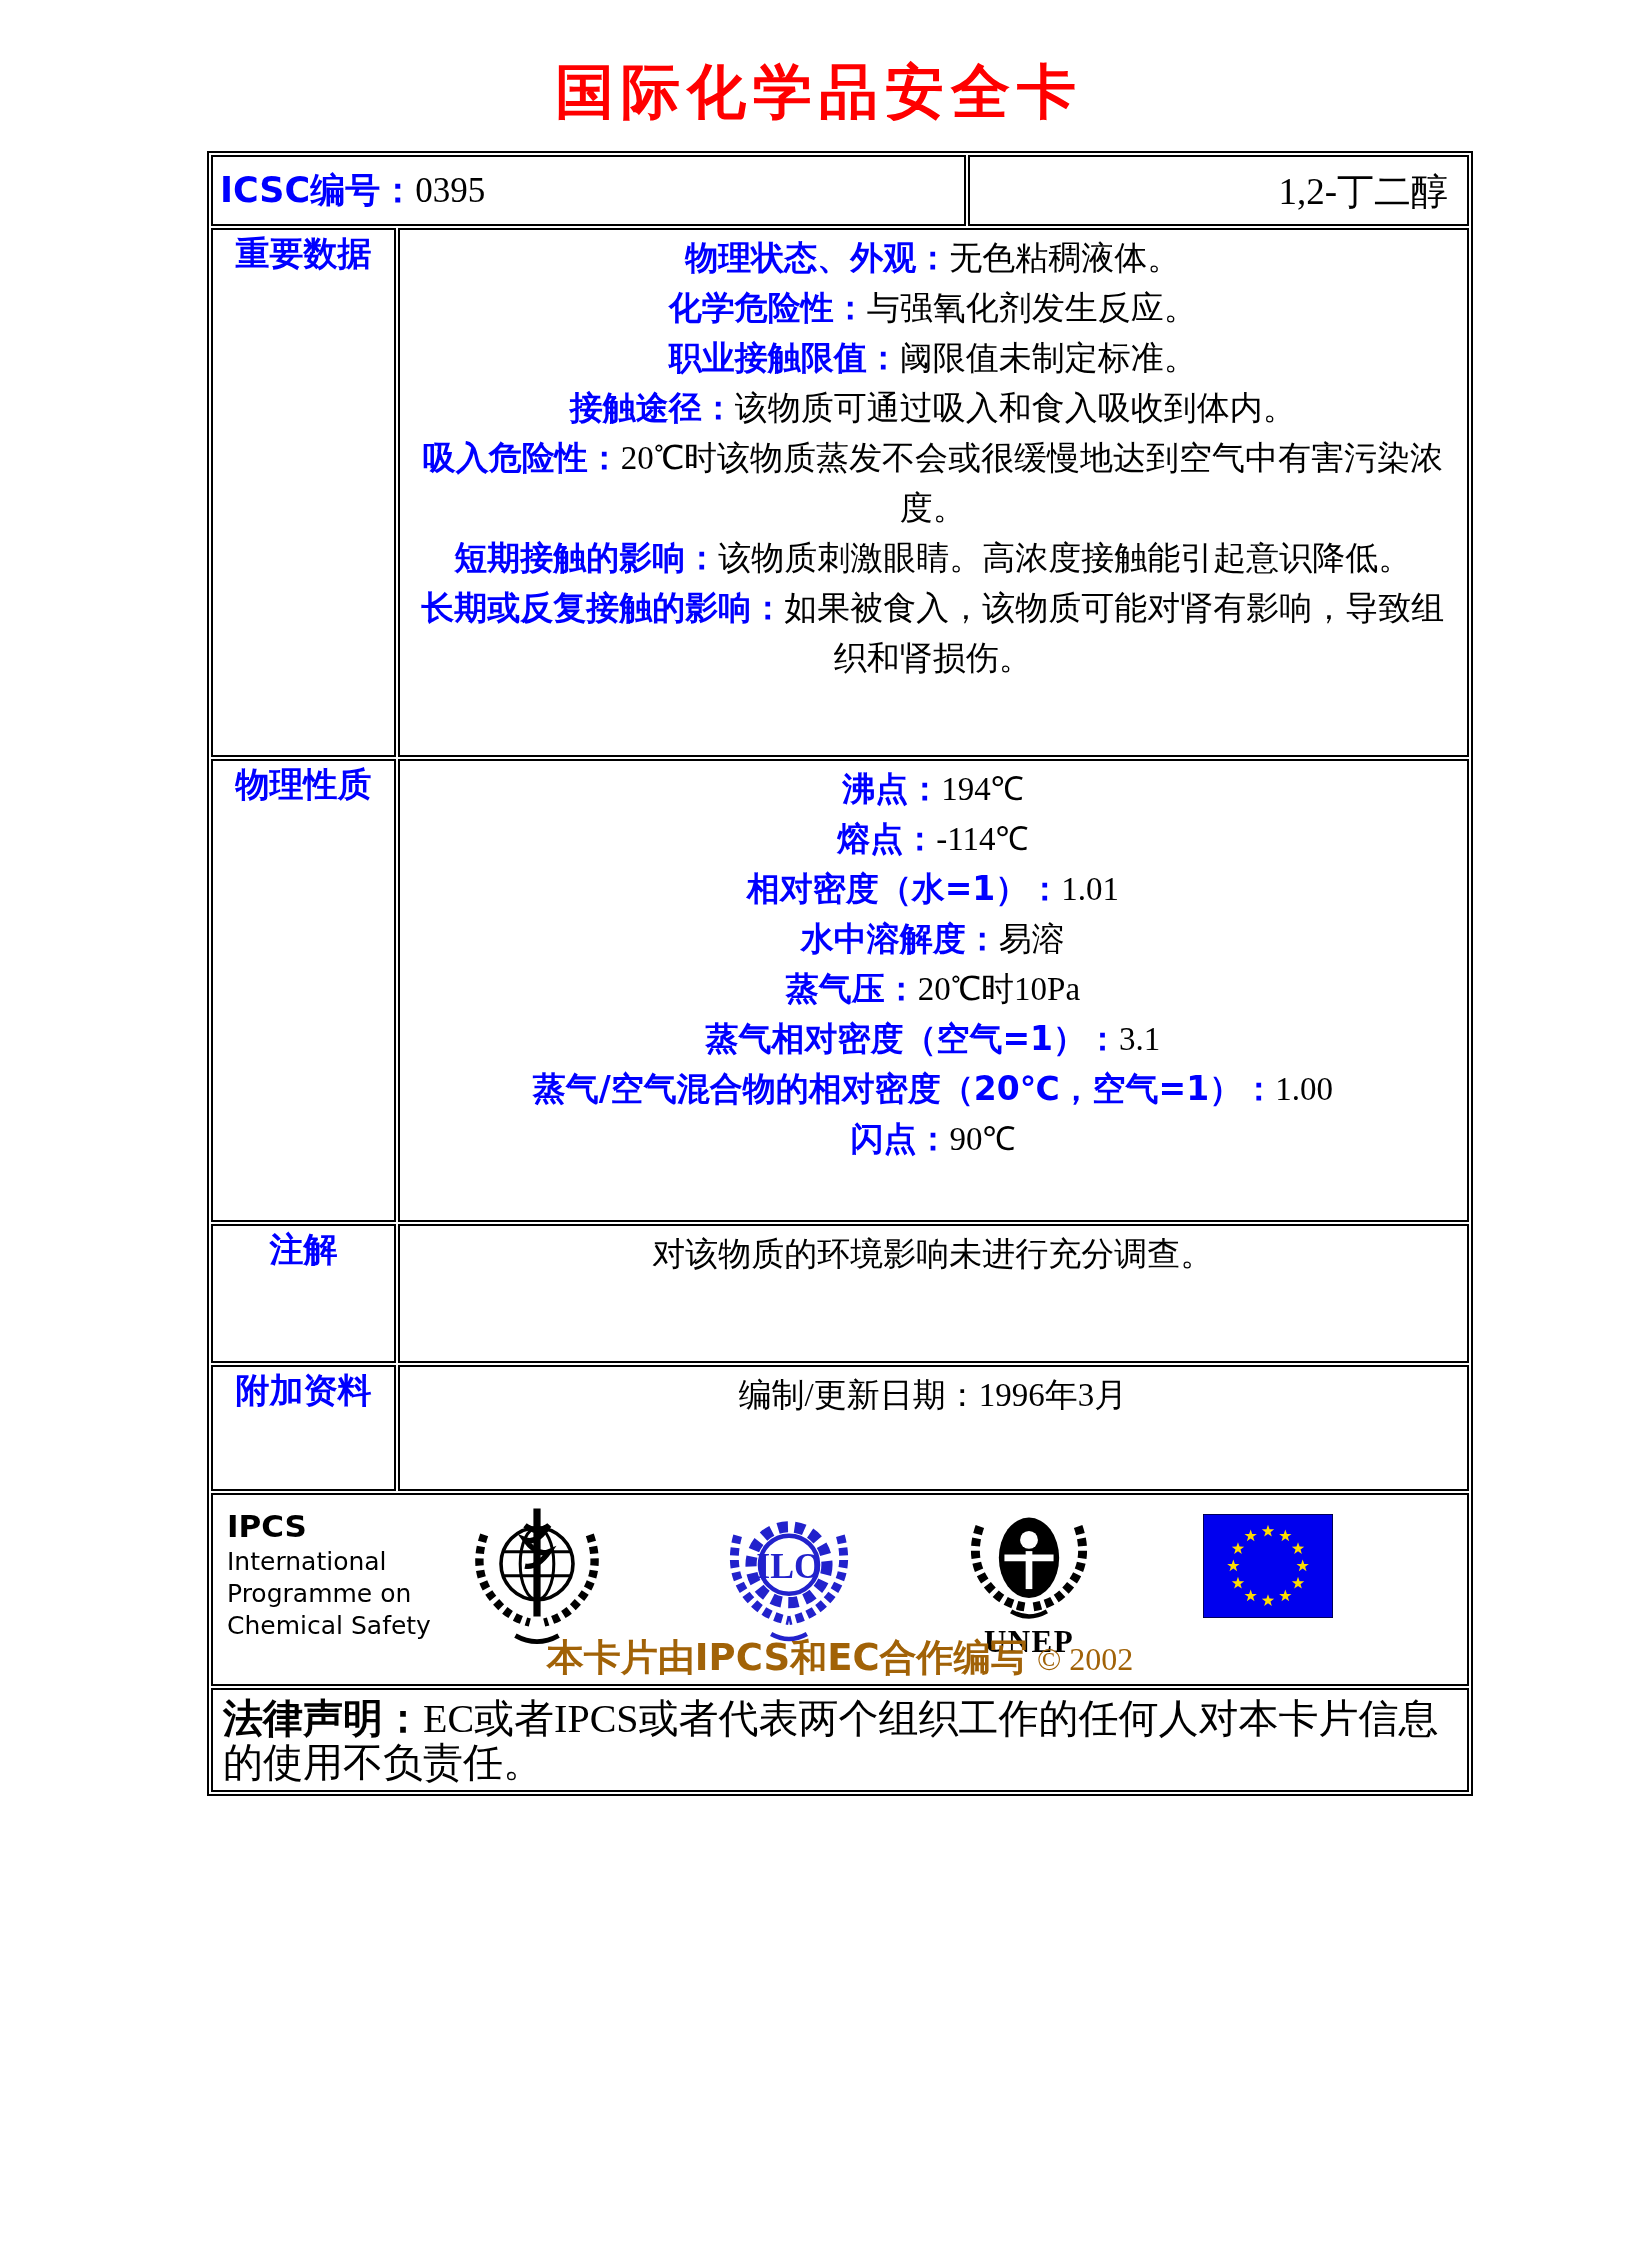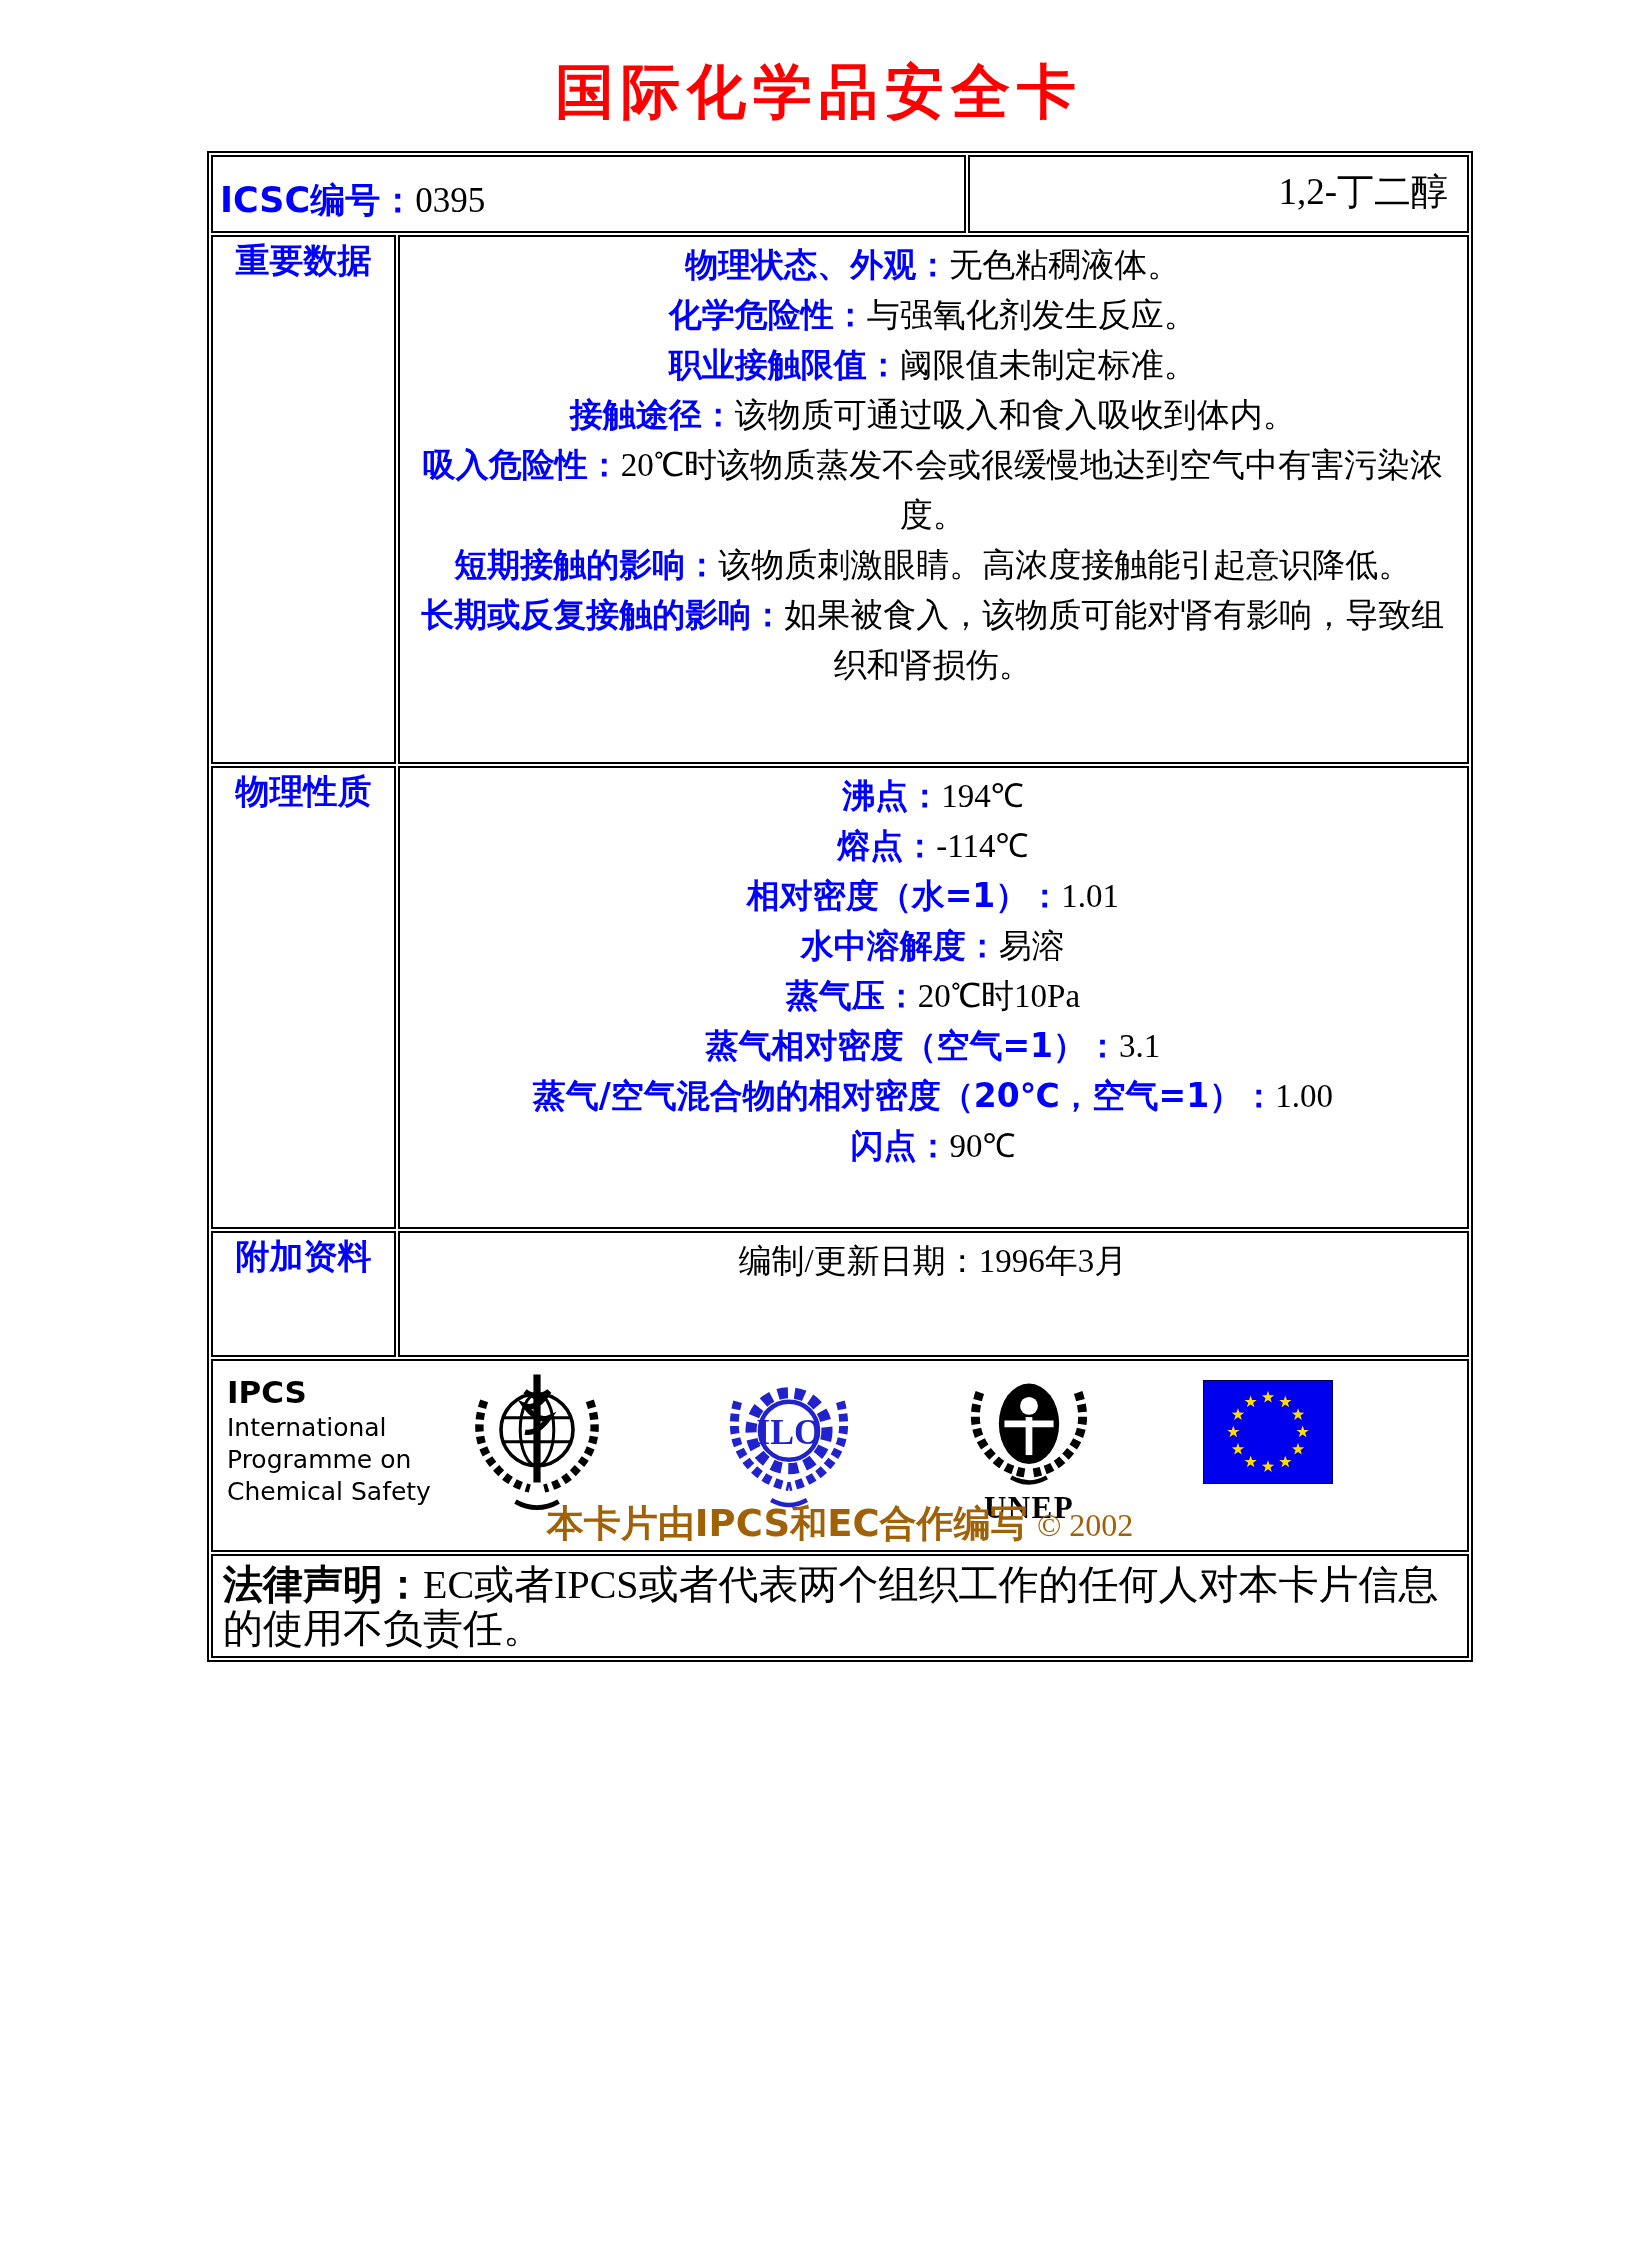--- a/index.html
+++ b/index.html
@@ -39,21 +39,21 @@
   td.label-cell {
     text-align: center;
     vertical-align: middle;
     color: #0000ff;
     font-family: "DejaVu Sans", sans-serif;
     font-weight: bold;
     font-size: 34px;
   }
   .icsc-cell {
     font-size: 35px;
-    padding: 20px 7px 7px 7px;
+    padding: 10px 7px 7px 7px;
     vertical-align: middle;
     white-space: nowrap;
   }
   .chem-cell {
     font-size: 37px;
     padding: 10px 19px 7px 7px;
     text-align: right;
     vertical-align: middle;
     white-space: nowrap;
   }
@@ -142,20 +142,24 @@
         <p><span class="blue-label">相对密度（水=1）：</span><span>1.01</span></p>
         <p><span class="blue-label">水中溶解度：</span><span>易溶</span></p>
         <p><span class="blue-label">蒸气压：</span><span>20℃时10Pa</span></p>
         <p><span class="blue-label">蒸气相对密度（空气=1）：</span><span>3.1</span></p>
         <p><span class="blue-label">蒸气/空气混合物的相对密度（20℃，空气=1）：</span><span>1.00</span></p>
         <p><span class="blue-label">闪点：</span><span>90℃</span></p>
       </td>
     </tr>
 
 
+    <tr>
+      <td class="label-cell" style="height:133px">注解</td>
+      <td class="content-cell" colspan="2">对该物质的环境影响未进行充分调查。</td>
+    </tr>
 
     <tr>
       <td class="label-cell" style="height:120px">附加资料</td>
       <td class="content-cell" colspan="2">编制/更新日期：1996年3月</td>
     </tr>
 
     <tr>
       <td class="footer-cell" colspan="3">
 
         <div class="ipcs-block">

